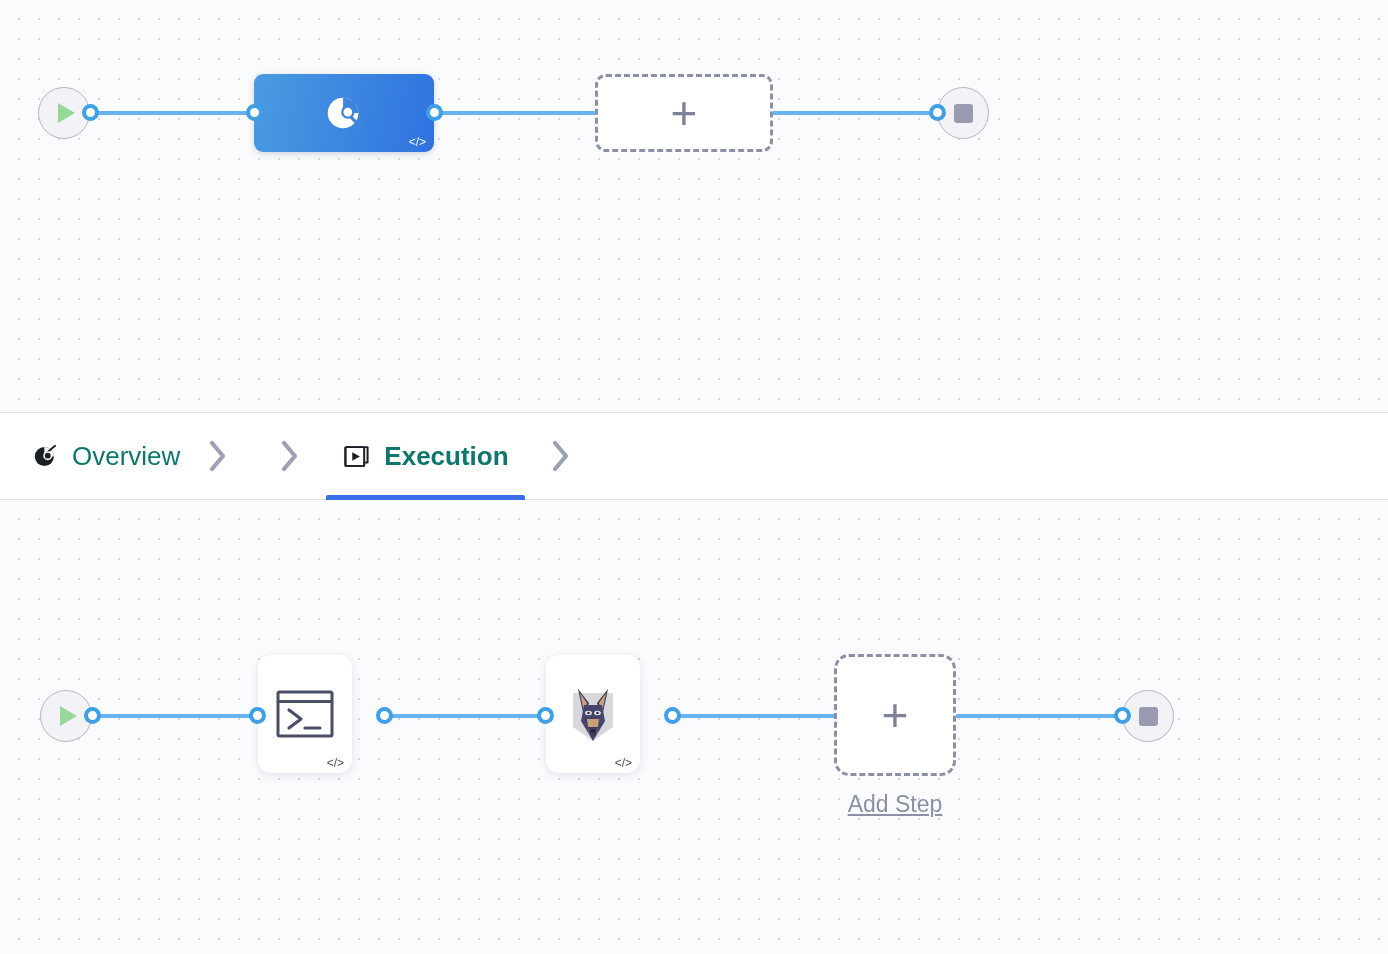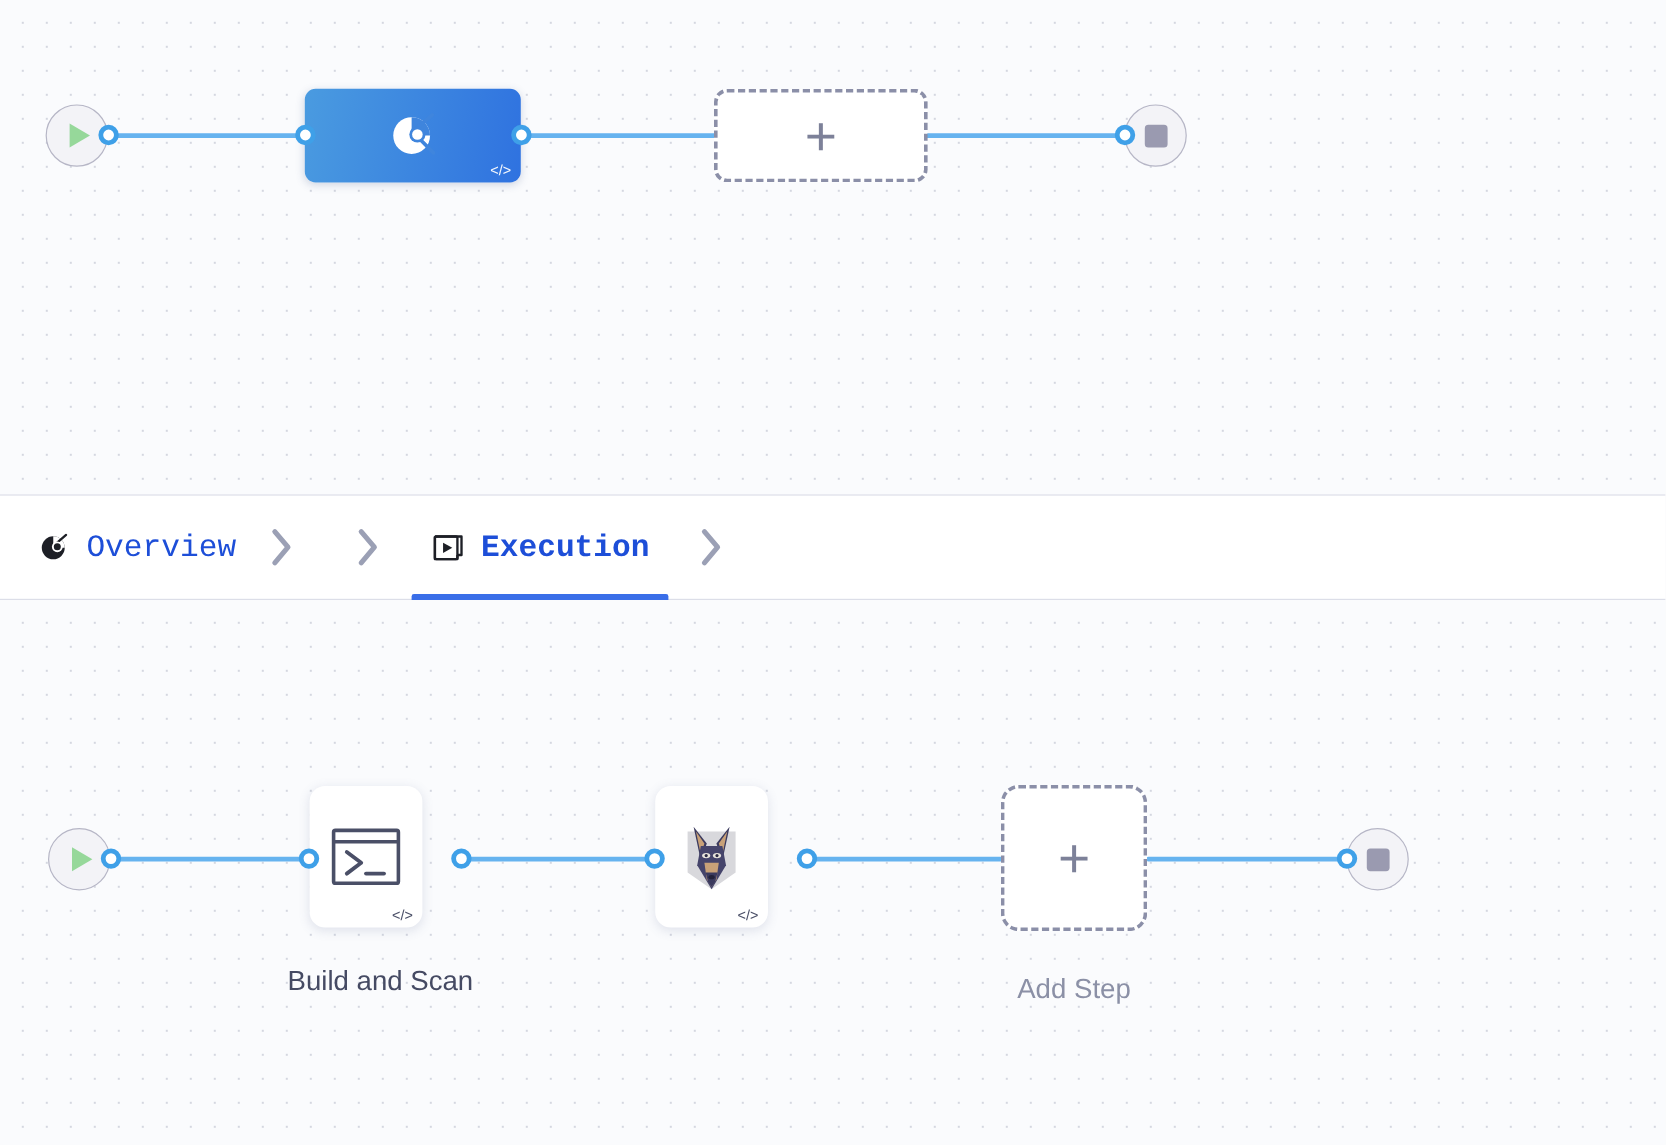--- a/index.html
+++ b/index.html
@@ -139,22 +139,21 @@
   .tab {
     display: flex;
     align-items: center;
     gap: 13px;
     height: 88px;
     position: relative;
     padding: 0 2px;
   }
   .tab-label {
     font-size: 26px;
-    color: #1d4ed8;
-    font-family: Liberation Mono, monospace;
+    color: #0f766e;
   }
   .tab.active .tab-label { font-weight: bold; }
   .tab.active::after {
     content: "";
     position: absolute;
     left: -14px; right: -14px; bottom: 0;
     height: 5px;
     background: #3a6ee8;
     border-radius: 2px 2px 0 0;
   }
@@ -275,21 +274,20 @@
         <rect x="4" y="5" width="54" height="44" rx="1.5" fill="#ffffff" stroke="#4a4f67" stroke-width="3"></rect>
         <line x1="4" y1="14.5" x2="58" y2="14.5" stroke="#4a4f67" stroke-width="3"></line>
         <path d="M15 23 L27 32 L15 41" stroke="#4a4f67" stroke-width="3.2" fill="none" stroke-linecap="round" stroke-linejoin="round"></path>
         <line x1="31" y1="41" x2="46" y2="41" stroke="#4a4f67" stroke-width="3.2" stroke-linecap="round"></line>
       </svg>
     </span>
     <span class="code-tag">&lt;/&gt;</span>
   </div>
   <div class="port" style="left:249px; top:207px;"></div>
   <div class="port" style="left:376px; top:207px;"></div>
-  <div class="caption" style="left:197px; top:302px; width:240px;">Build and Scan</div>
 
   <div class="step-node" style="left:546px; top:155px;">
     <span>
       <svg width="64" height="66" viewBox="0 0 64 66">
 
         <path d="M12 12 L52 12 L52 46 L32 60 L12 46 Z" fill="#d8d8dc"></path>
 
         <path d="M17 8 L23 36 L28 22 Z" fill="#3b3a5e"></path>
         <path d="M47 8 L41 36 L36 22 Z" fill="#3b3a5e"></path>
         <path d="M19 12 L23 31 L26 22 Z" fill="#c8a178"></path>
@@ -309,19 +307,19 @@
       </svg>
     </span>
     <span class="code-tag">&lt;/&gt;</span>
   </div>
   <div class="port" style="left:537px; top:207px;"></div>
   <div class="port" style="left:664px; top:207px;"></div>
 
   <div class="add-node" id="add-step-node" style="left:834px; top:154px;">
     <span>+</span>
   </div>
-  <div class="caption muted" style="left:775px; top:309px; width:240px;">Add Step</div>
+  <div class="caption muted" style="left:775px; top:289px; width:240px;text-decoration:underline;">Add Step</div>
 
   <div class="port" style="left:1114px; top:207px;"></div>
   <div class="terminal" style="left:1122px; top:190px;">
     <div class="stop-sq"></div>
   </div>
 </div>
 
 </body></html>

